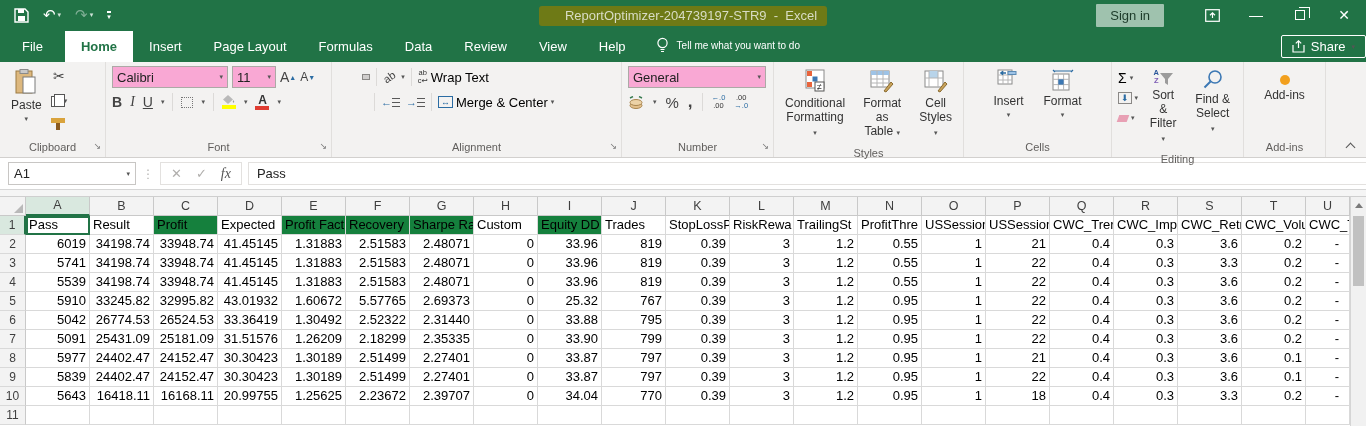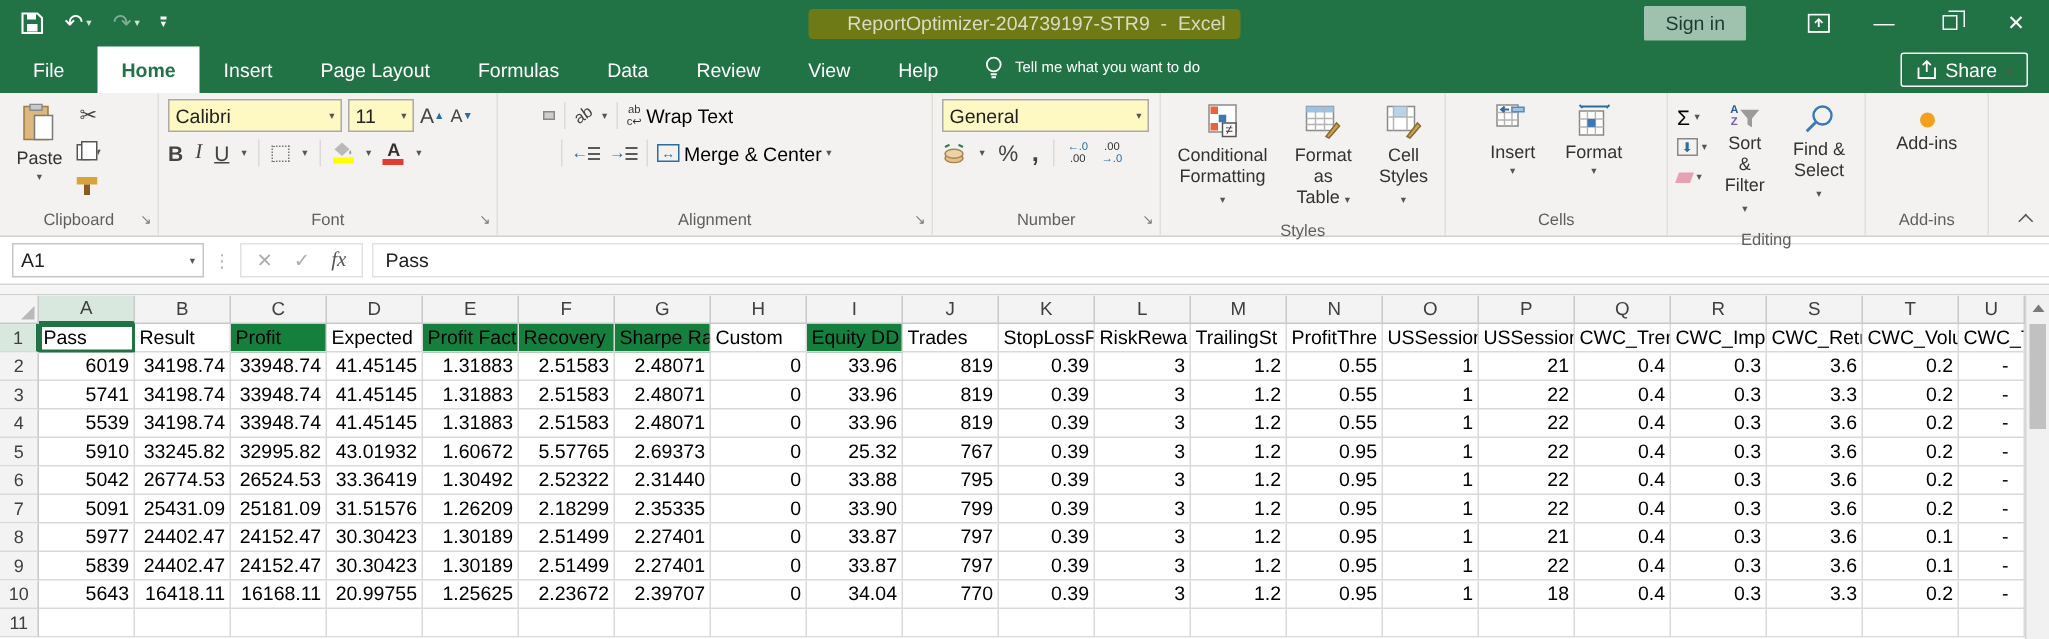--- a/index.html
+++ b/index.html
@@ -20,33 +20,33 @@
   .tb-ic { width:44px; height:100%; display:flex; align-items:center; justify-content:center; font-size:14px; color:#fff; }
   .restore-ic { width:10px; height:10px; border:1px solid #fff; position:relative; background:transparent; }
   .restore-ic::before { content:""; position:absolute; top:-4px; left:3px; width:10px; height:10px; border:1px solid #fff; border-bottom:none; border-left:none; }
 
   
   .tabrow { height:32px; background:#217346; display:flex; align-items:flex-end; color:#fff; }
   .tab { font-size:13px; padding:8px 16px 8px; cursor:default; }
   .tab.file { padding:8px 22px; }
   .tab.active { background:#fff; color:#217346; font-weight:bold; }
   .tellme { display:flex; align-items:center; gap:8px; font-size:10px; padding:0 14px 8px; }
-  .share-btn { margin-left:auto; margin-right:14px; margin-bottom:4px; border:1px solid #fff; border-radius:2px; padding:3px 10px; font-size:13px; display:flex; align-items:center; gap:6px; }
+  .share-btn { margin-left:auto; margin-bottom:4px; border:1px solid #fff; border-radius:2px; padding:3px 10px; font-size:13px; display:flex; align-items:center; gap:6px; }
 
   
   .ribbon { height:96px; background:#f3f2f1; border-bottom:1px solid #d2d0ce; display:flex; position:relative; }
   .rgroup { display:flex; flex-direction:column; border-right:1px solid #e1dfdd; padding:2px 2px 0; position:relative; }
   .rcontent { flex:1; display:flex; align-items:flex-start; padding:2px 4px; gap:4px; }
   .rlabel { height:18px; font-size:11px; color:#605e5c; text-align:center; line-height:16px; position:relative; }
   .launcher { position:absolute; right:2px; bottom:3px; font-size:9px; color:#7a7a7a; }
   .bigbtn { display:flex; flex-direction:column; align-items:center; justify-content:flex-start; font-size:12px; color:#333; text-align:center; padding:3px 5px; line-height:14px; }
   .bigbtn .cap { margin-top:3px; }
   .ddv { font-size:7px; color:#555; }
   .smallrow { display:flex; align-items:center; gap:8px; height:22px; }
-  .combo { background:#fef9c3; border:1px solid #aca9a6; height:22px; display:flex; align-items:center; font-size:13px; color:#222; padding:0 4px; justify-content:space-between; }
+  .combo { background:#f9a8d4; border:1px solid #aca9a6; height:22px; display:flex; align-items:center; font-size:13px; color:#222; padding:0 4px; justify-content:space-between; }
   .ic { display:inline-flex; align-items:center; justify-content:center; color:#444; }
   .lines-ic { width:13px; height:9px; background:repeating-linear-gradient(to bottom,#595959 0 1.4px,transparent 1.4px 3.8px); }
   .sel-box { background:#d0cecd; border:1px solid #8a8886; padding:2px 3px; }
   .plainbox { padding:2px 3px; }
   .copy-ic { width:9px; height:11px; border:1px solid #555; background:#fff; position:relative; }
   .copy-ic::after { content:""; position:absolute; left:2px; top:-3px; width:9px; height:11px; border:1px solid #555; background:#fff; }
   .border-ic { width:12px; height:11px; border:1px dotted #777; }
   .fill-bar { display:flex; flex-direction:column; align-items:center; }
   .fill-bar .bar { width:14px; height:4px; margin-top:1px; }
   .two7 { font-size:7.5px; line-height:8px; color:#333; text-align:center; }

